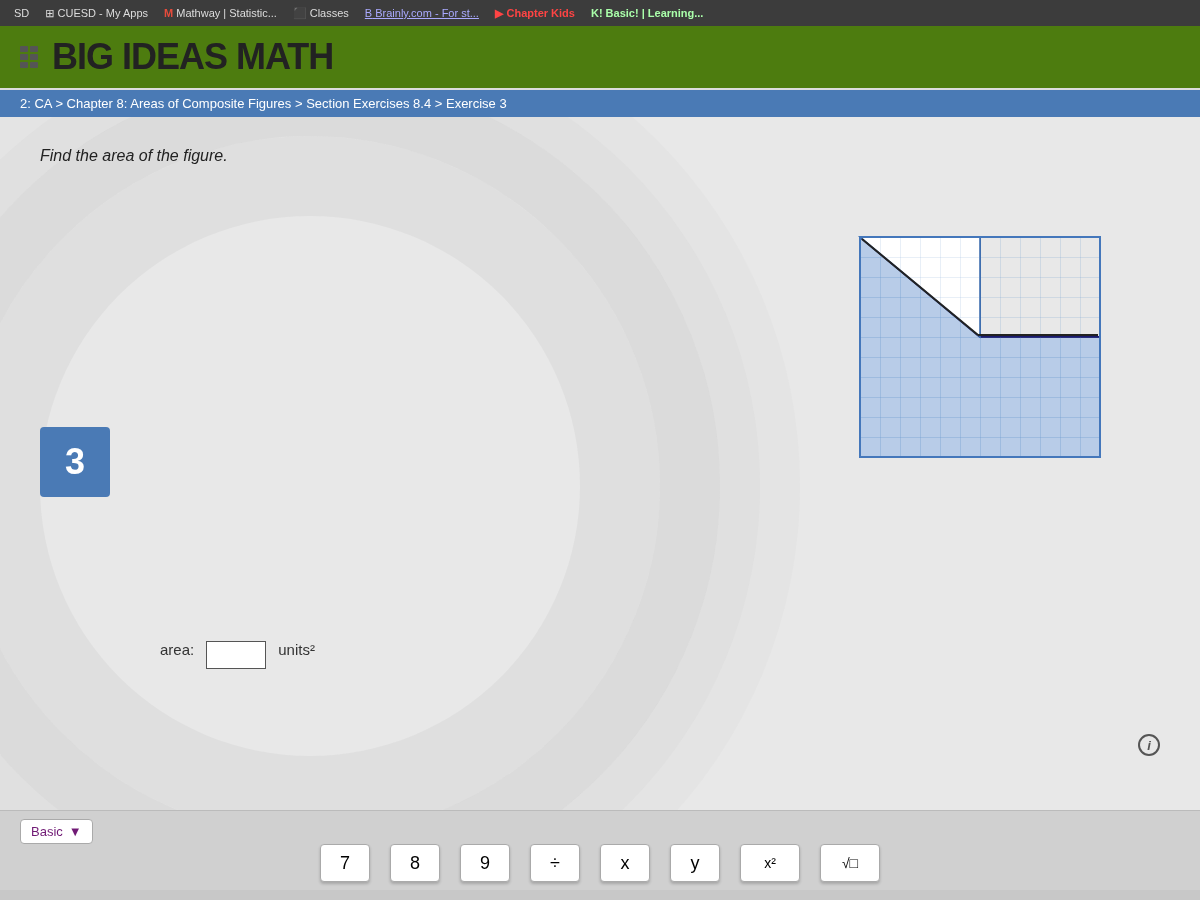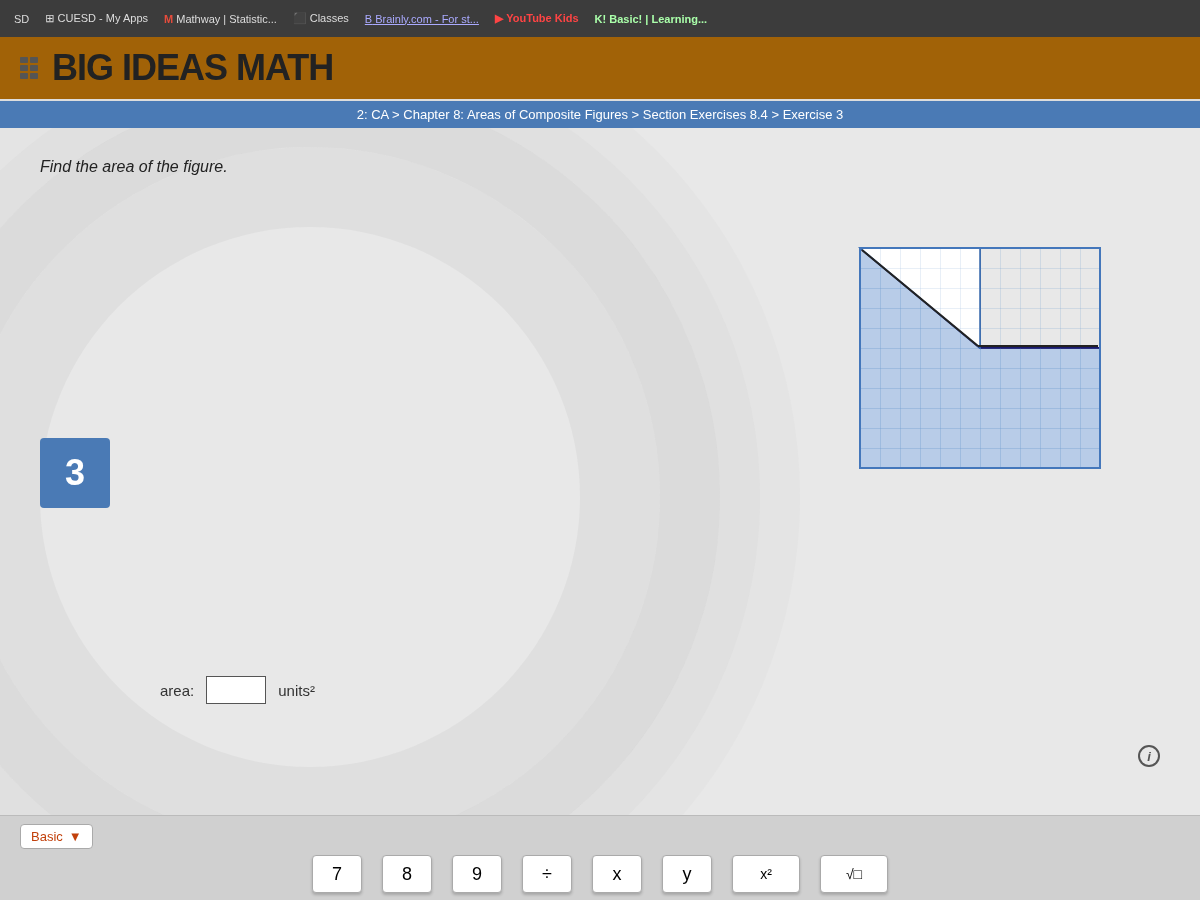--- a/index.html
+++ b/index.html
@@ -8,21 +8,21 @@
       background: #c8c8c8;
       width: 1200px;
       height: 900px;
       overflow: hidden;
       position: relative;
     }
 
     
     .browser-bar {
       background: #3c3c3c;
-      height: 37px;
+      height: 26px;
       display: flex;
       align-items: center;
       padding: 0 8px;
       gap: 6px;
       font-size: 12px;
       color: #ddd;
     }
     .nav-tabs {
       display: flex;
       align-items: center;
@@ -78,21 +78,21 @@
       border-radius: 50%;
       border: 60px solid rgba(200,200,200,0.4);
       box-shadow:
         inset 0 0 0 80px rgba(190,190,190,0.2),
         0 0 0 40px rgba(200,200,200,0.15),
         0 0 0 80px rgba(200,200,200,0.1);
     }
 
     
     .site-header {
-      background: #a16207;
+      background: #4d7c0f;
       padding: 10px 20px;
       display: flex;
       align-items: center;
       border-bottom: 2px solid #ddd;
       position: relative;
       z-index: 1;
     }
     .grid-icon {
       display: grid;
       grid-template-columns: repeat(2, 8px);
@@ -113,21 +113,20 @@
     }
 
     
     .breadcrumb-bar {
       background: #4a7ab5;
       padding: 6px 20px;
       font-size: 13px;
       color: white;
       position: relative;
       z-index: 1;
-      text-align: center;
     }
 
     
     .page-content {
       padding: 30px 40px;
       position: relative;
       z-index: 1;
       height: calc(100% - 120px);
     }
 
@@ -160,24 +159,24 @@
       position: absolute;
       right: 80px;
       top: 100px;
       width: 320px;
       height: 260px;
     }
 
     
     .answer-area {
       position: absolute;
-      bottom: 168px;
+      bottom: 192px;
       left: 160px;
       display: flex;
-      align-items: center;
+      align-items: flex-start;
       gap: 12px;
       font-size: 15px;
       color: #333;
     }
     .answer-input {
       width: 60px;
       height: 28px;
       border: 1.5px solid #555;
       background: white;
       font-size: 14px;
@@ -191,23 +190,22 @@
       left: 0;
       right: 0;
       background: #d0d0d0;
       border-top: 1px solid #bbb;
       padding: 8px 20px;
     }
     .keyboard-row1 {
       display: flex;
       align-items: center;
       gap: 10px;
-      margin-bottom: 6px;
       font-size: 13px;
-      color: #c2410c;
+      color: #701a75;
     }
     .keyboard-row2 {
       display: flex;
       align-items: center;
       gap: 20px;
       justify-content: center;
     }
     .key-btn {
       background: white;
       border: 1px solid #aaa;
@@ -216,21 +214,21 @@
       height: 38px;
       display: flex;
       align-items: center;
       justify-content: center;
       font-size: 18px;
       cursor: pointer;
       box-shadow: 0 2px 3px rgba(0,0,0,0.2);
     }
     .key-btn.special {
       font-size: 14px;
-      width: 68px;
+      width: 60px;
     }
     .dropdown-selector {
       background: white;
       border: 1px solid #aaa;
       border-radius: 4px;
       padding: 4px 10px;
       font-size: 13px;
       display: flex;
       align-items: center;
       gap: 6px;
@@ -270,21 +268,21 @@
     <div class="nav-tab">
       <span>⬛</span>
       Classes
     </div>
     <div class="nav-tab brainly">
       <span>B</span>
       Brainly.com - For st...
     </div>
     <div class="nav-tab youtube">
       <span>▶</span>
-      <span>YouTube Kids</span>
+      <span>Chapter Kids</span>
     </div>
     <div class="nav-tab kahoot">
       K! Basic! | Learning...
     </div>
   </div>
 </div>
 
 <div class="main-wrapper">
 
   <div class="watermark"></div>

